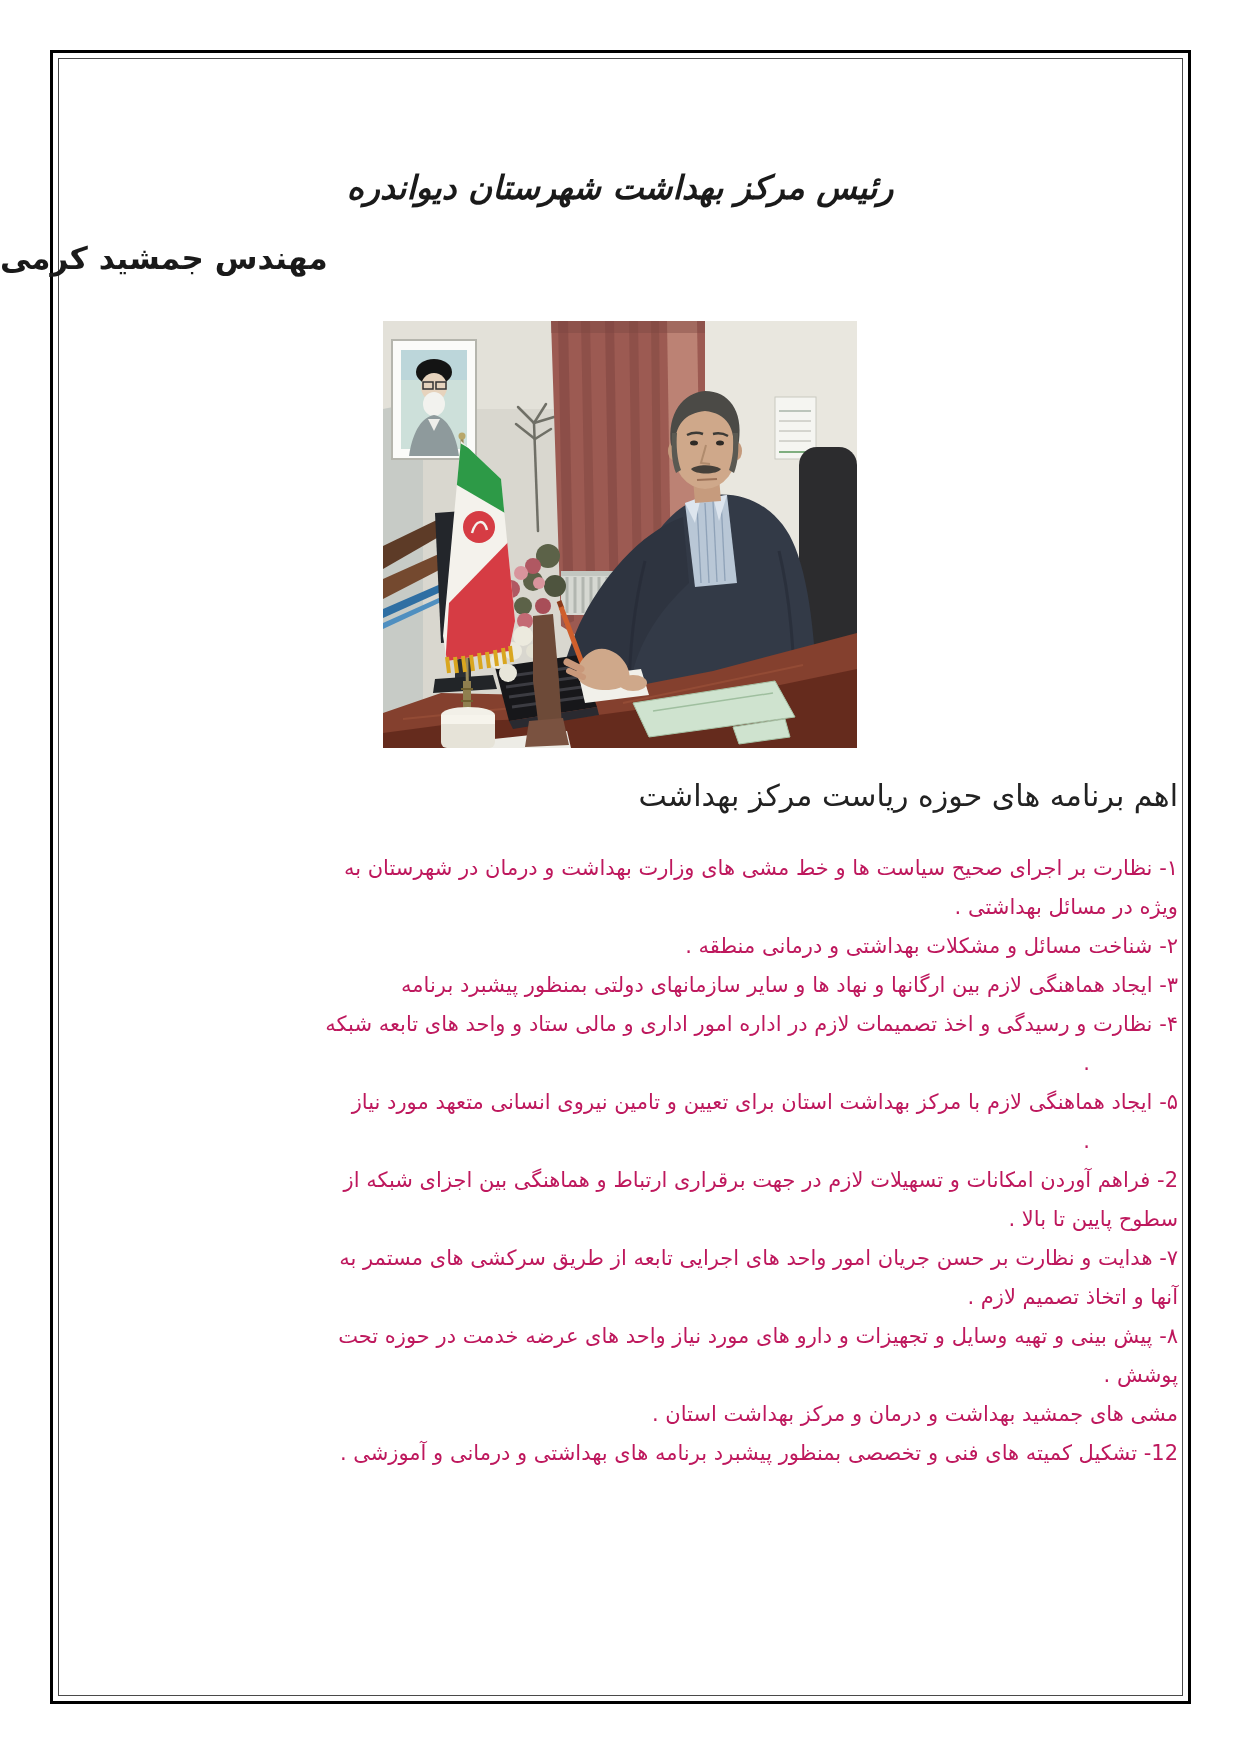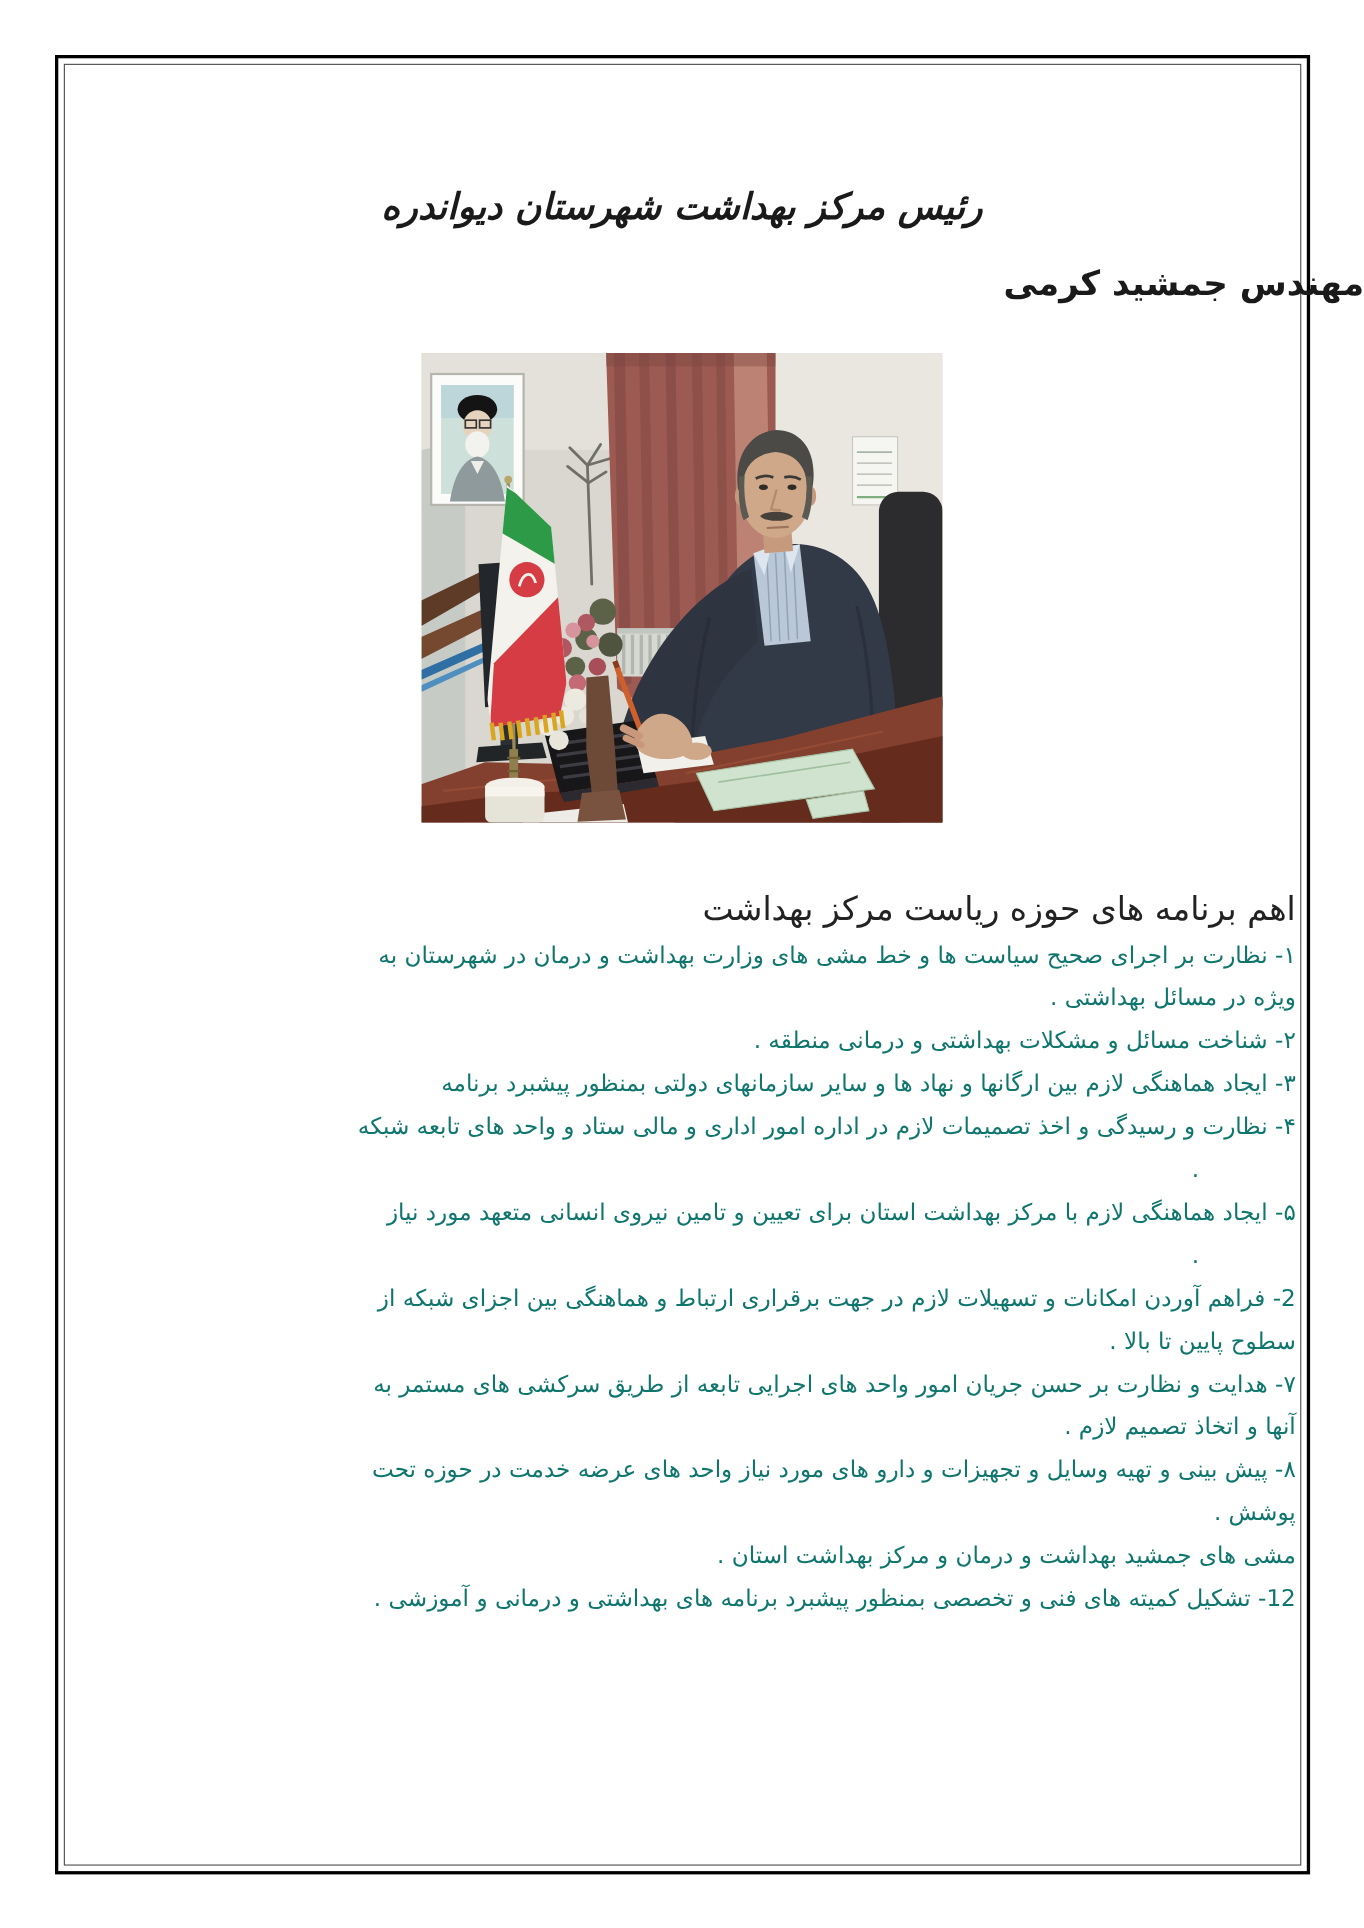--- a/index.html
+++ b/index.html
@@ -13,35 +13,35 @@
   }
   .page-border-inner{
     position:absolute;left:58px;top:58px;right:57px;bottom:57px;
     border:1px solid #4a4a4a;
   }
   .doc-title{
     position:absolute;top:146px;left:0;right:0;text-align:center;
     font-size:33px;font-weight:bold;direction:rtl;letter-spacing:0;font-style:italic;
   }
   .doc-subtitle{
-    position:absolute;top:214px;left:0;right:0;text-align:right;
+    position:absolute;top:214px;left:0;right:0;text-align:left;
     font-size:31px;font-weight:bold;direction:rtl;
   }
   .photo-wrap{
     position:absolute;top:321px;left:383px;width:474px;height:427px;
     overflow:hidden;
   }
   .photo-wrap svg{display:block;}
   .section-heading{
-    position:absolute;top:779px;right:62px;left:70px;text-align:right;
+    position:absolute;top:748px;right:62px;left:70px;text-align:right;
     direction:rtl;font-size:30px;font-weight:normal;color:#222;
   }
   .body-text{
     position:absolute;top:849px;right:62px;left:70px;direction:rtl;
-    text-align:right;font-size:21px;line-height:39px;color:#0f766e;
+    text-align:right;font-size:21px;line-height:39px;color:#be185d;
   }
   .body-text .line{white-space:nowrap;}
   .body-text .line.dot{padding-right:88px;}
 </style>
 </head>
 <body>
 
 <div class="page-border-outer"></div>
 <div class="page-border-inner"></div>
 

